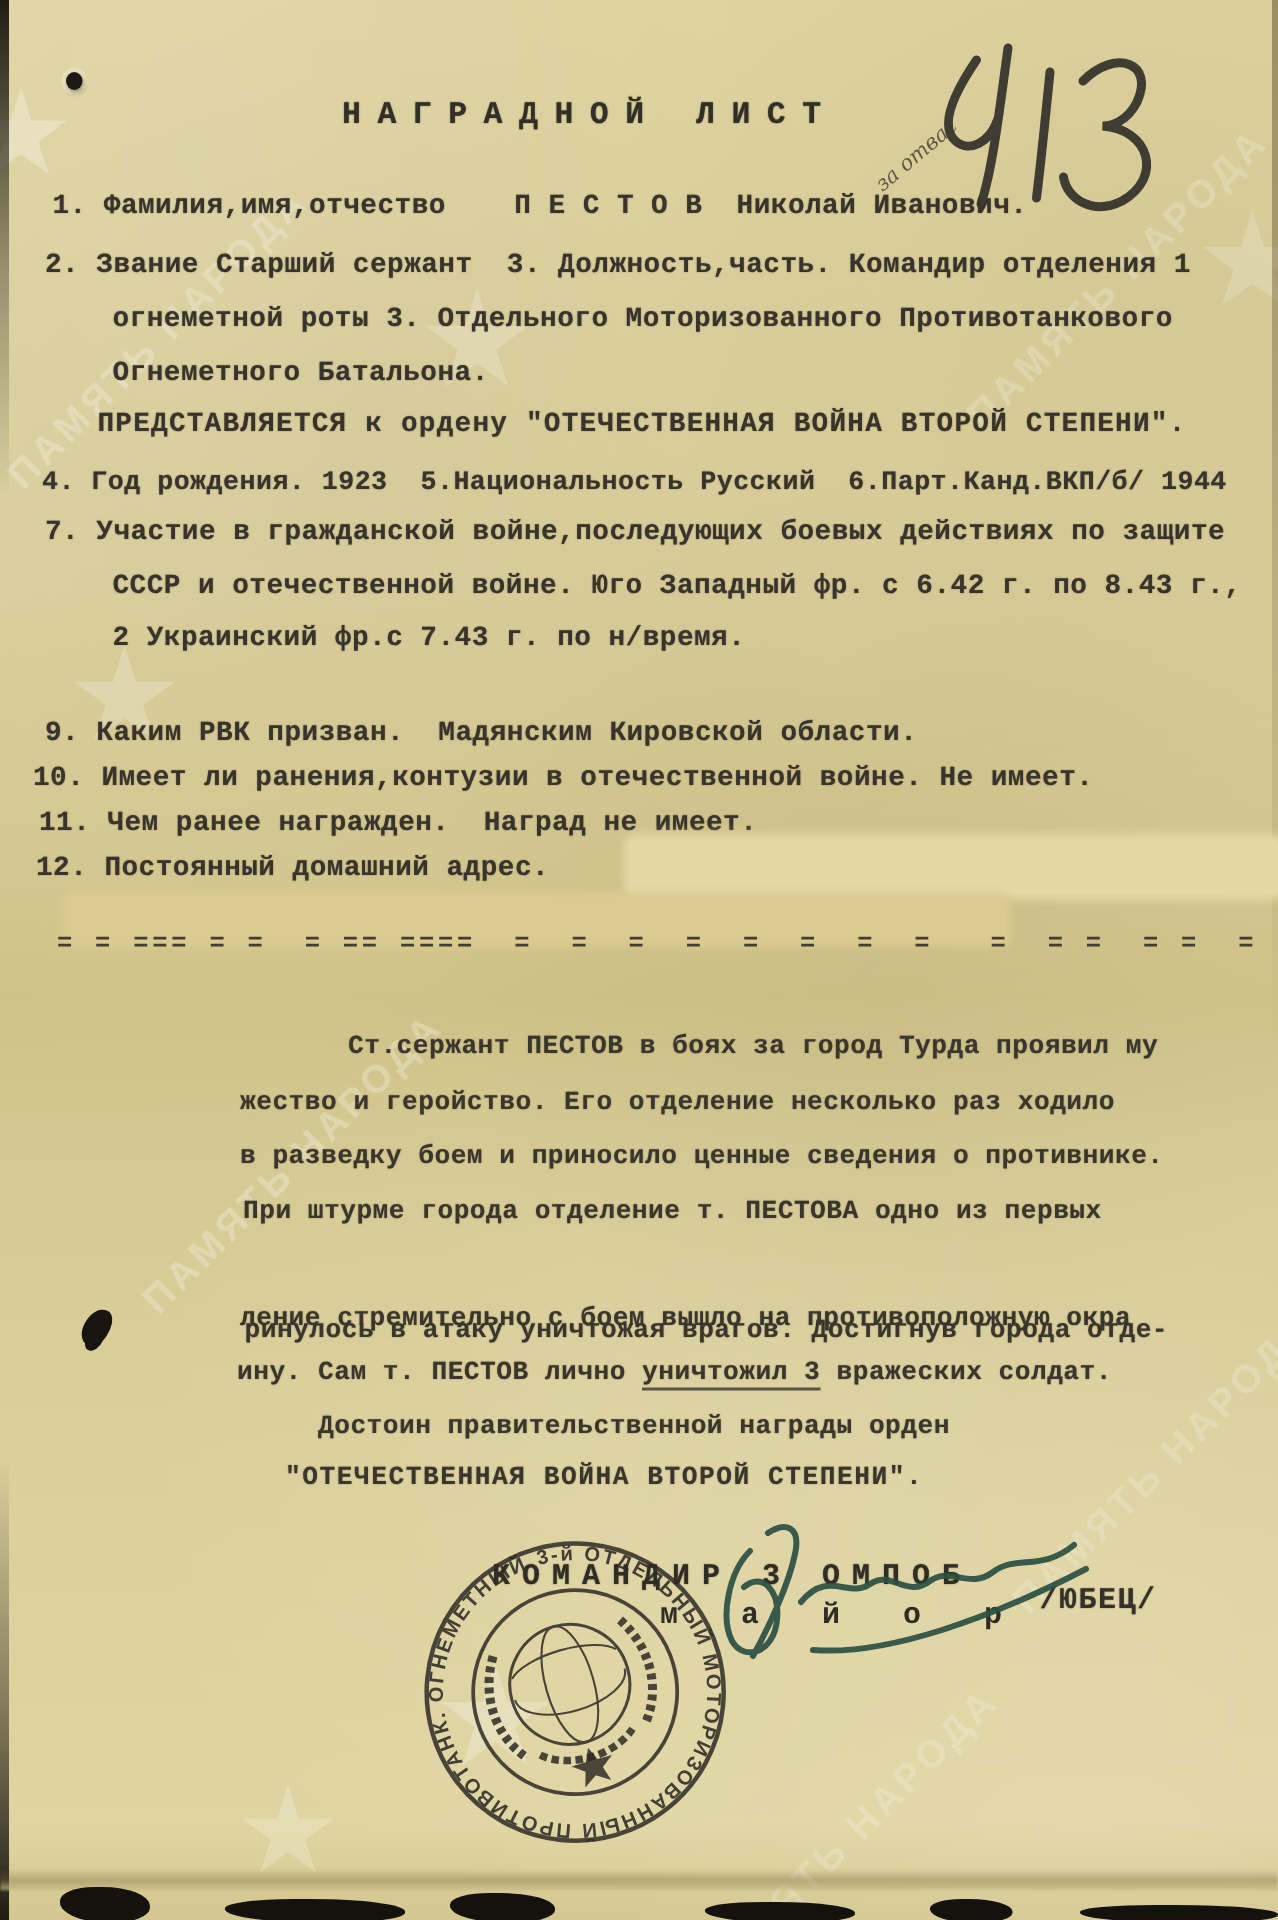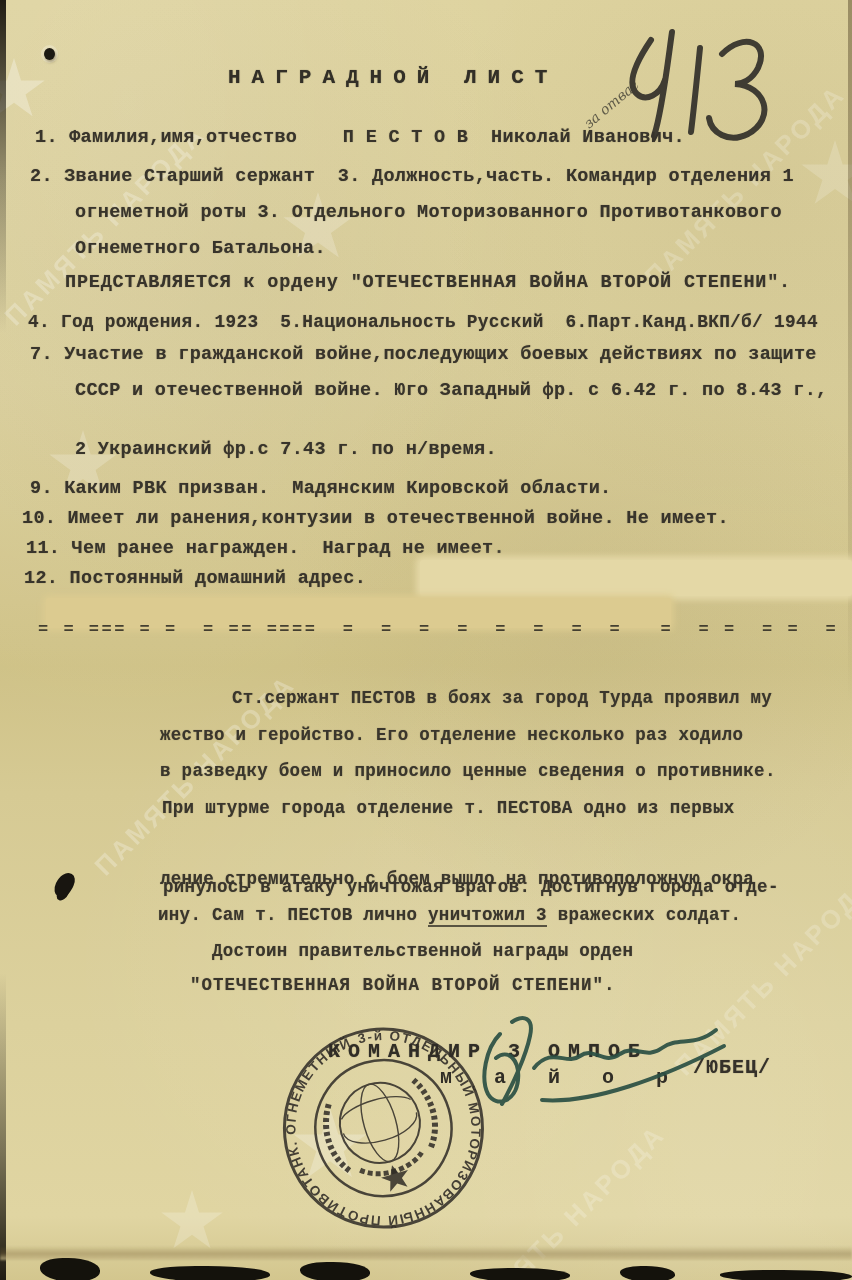--- a/index.html
+++ b/index.html
@@ -100,21 +100,21 @@
   <div class="hand-note">за отваг</div>
 
   <div class="tw" style="left:35px;top:127px;">1. Фамилия,имя,отчество    П Е С Т О В  Николай Иванович.</div>
   <div class="tw" style="left:30px;top:166px;">2. Звание Старший сержант  3. Должность,часть. Командир отделения 1</div>
   <div class="tw" style="left:75px;top:202px;">огнеметной роты 3. Отдельного Моторизованного Противотанкового</div>
   <div class="tw" style="left:75px;top:238px;">Огнеметного Батальона.</div>
   <div class="tw" style="left:65px;top:272px;letter-spacing:.8px;">ПРЕДСТАВЛЯЕТСЯ к ордену "ОТЕЧЕСТВЕННАЯ ВОЙНА ВТОРОЙ СТЕПЕНИ".</div>
   <div class="tw" style="left:28px;top:312px;font-size:17.8px;">4. Год рождения. 1923  5.Национальность Русский  6.Парт.Канд.ВКП/б/ 1944</div>
   <div class="tw" style="left:30px;top:344px;">7. Участие в гражданской войне,последующих боевых действиях по защите</div>
   <div class="tw" style="left:75px;top:380px;">СССР и отечественной войне. Юго Западный фр. с 6.42 г. по 8.43 г.,</div>
-  <div class="tw" style="left:75px;top:415px;margin-top:24px;">2 Украинский фр.с 7.43 г. по н/время.</div>
+  <div class="tw" style="left:75px;top:415px;">2 Украинский фр.с 7.43 г. по н/время.</div>
   <div class="tw" style="left:30px;top:478px;">9. Каким РВК призван.  Мадянским Кировской области.</div>
   <div class="tw" style="left:22px;top:508px;">10. Имеет ли ранения,контузии в отечественной войне. Не имеет.</div>
   <div class="tw" style="left:26px;top:538px;">11. Чем ранее награжден.  Наград не имеет.</div>
   <div class="tw" style="left:24px;top:568px;text-align:right;">12. Постоянный домашний адрес.</div>
 
   <div class="redact" style="left:420px;top:560px;width:432px;height:36px;background:#e4d8a6;box-shadow:0 0 6px 4px #e4d8a6;"></div>
   <div class="redact" style="left:46px;top:598px;width:625px;height:30px;background:#dccb90;box-shadow:0 0 6px 3px #dccb90;"></div>
 
   <div class="divider">= = === = =  = == ====  =  =  =  =  =  =  =  =   =  = =  = =  =  =  =  =  =  =  =</div>
 

